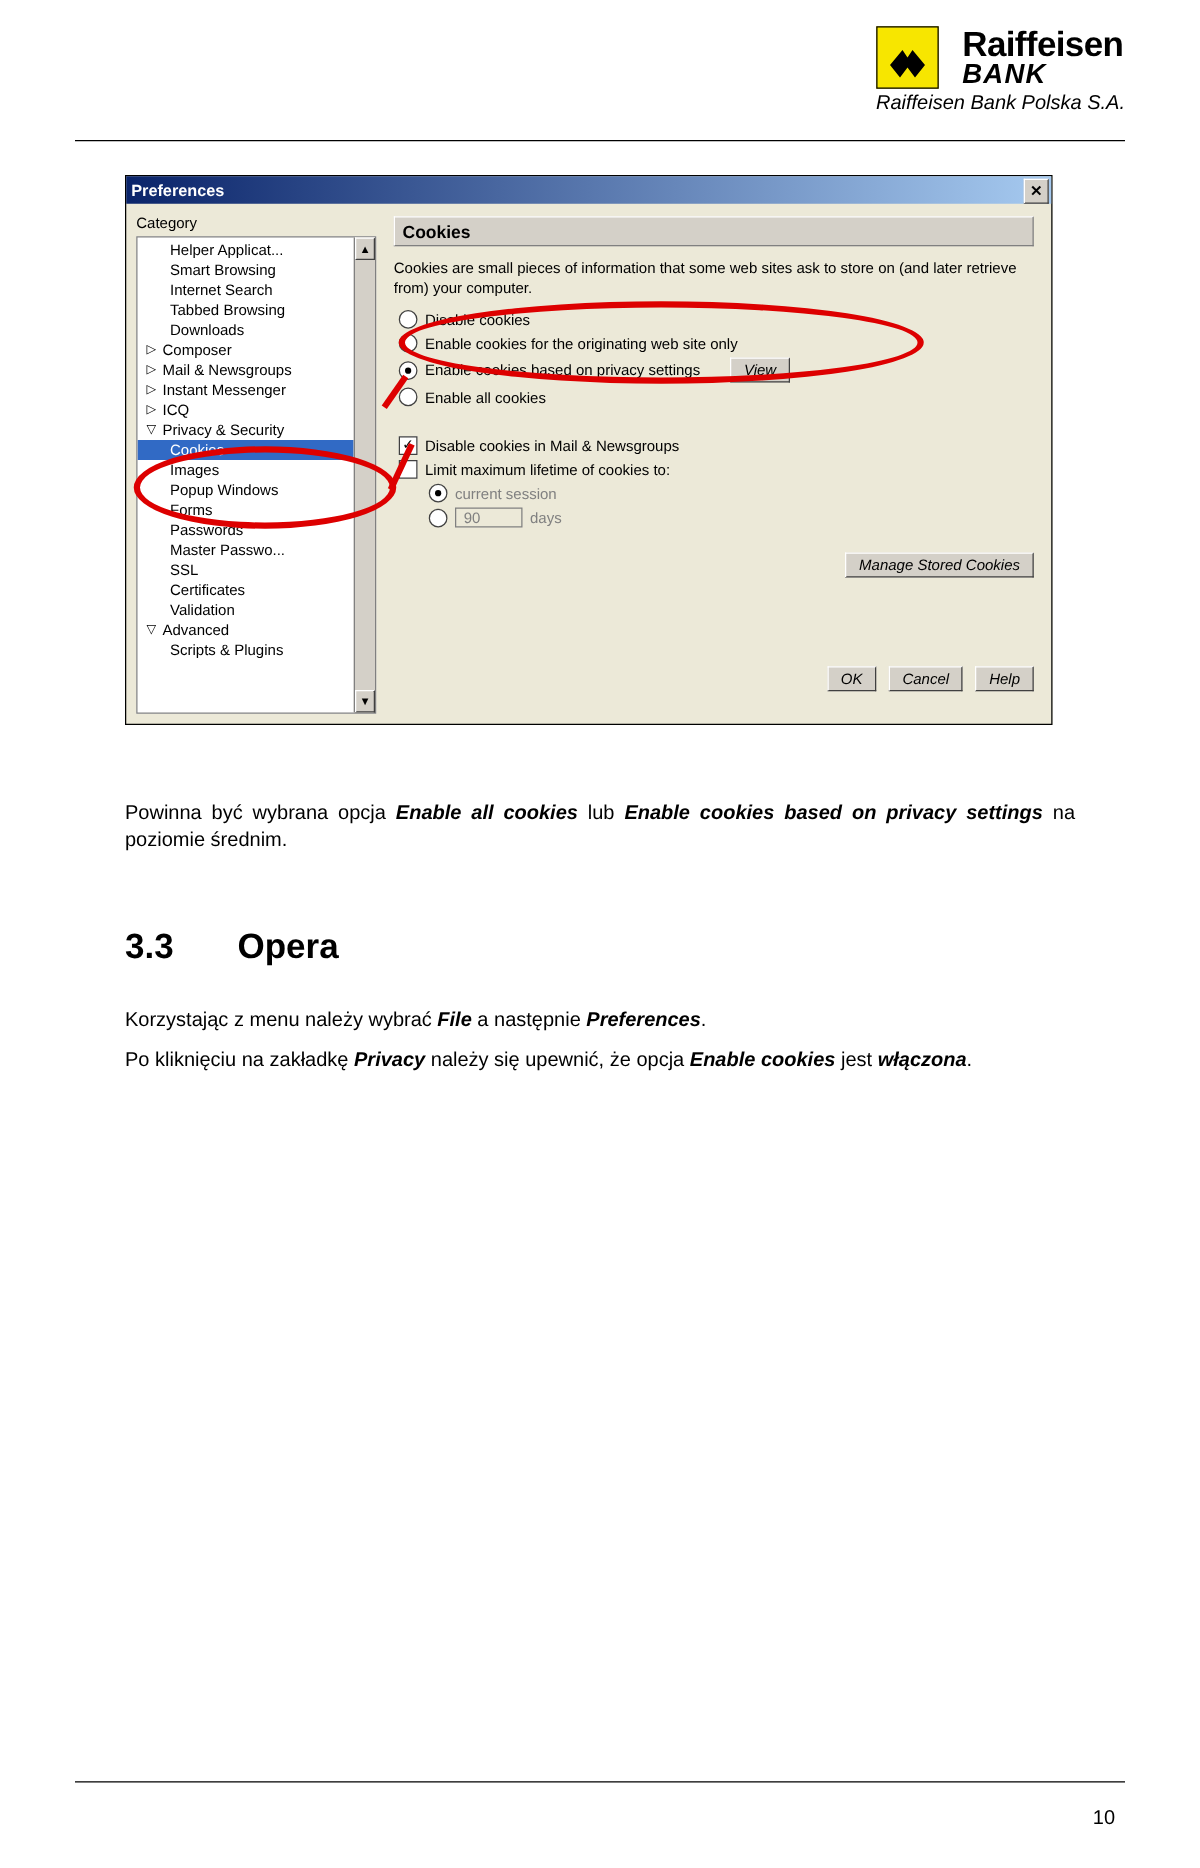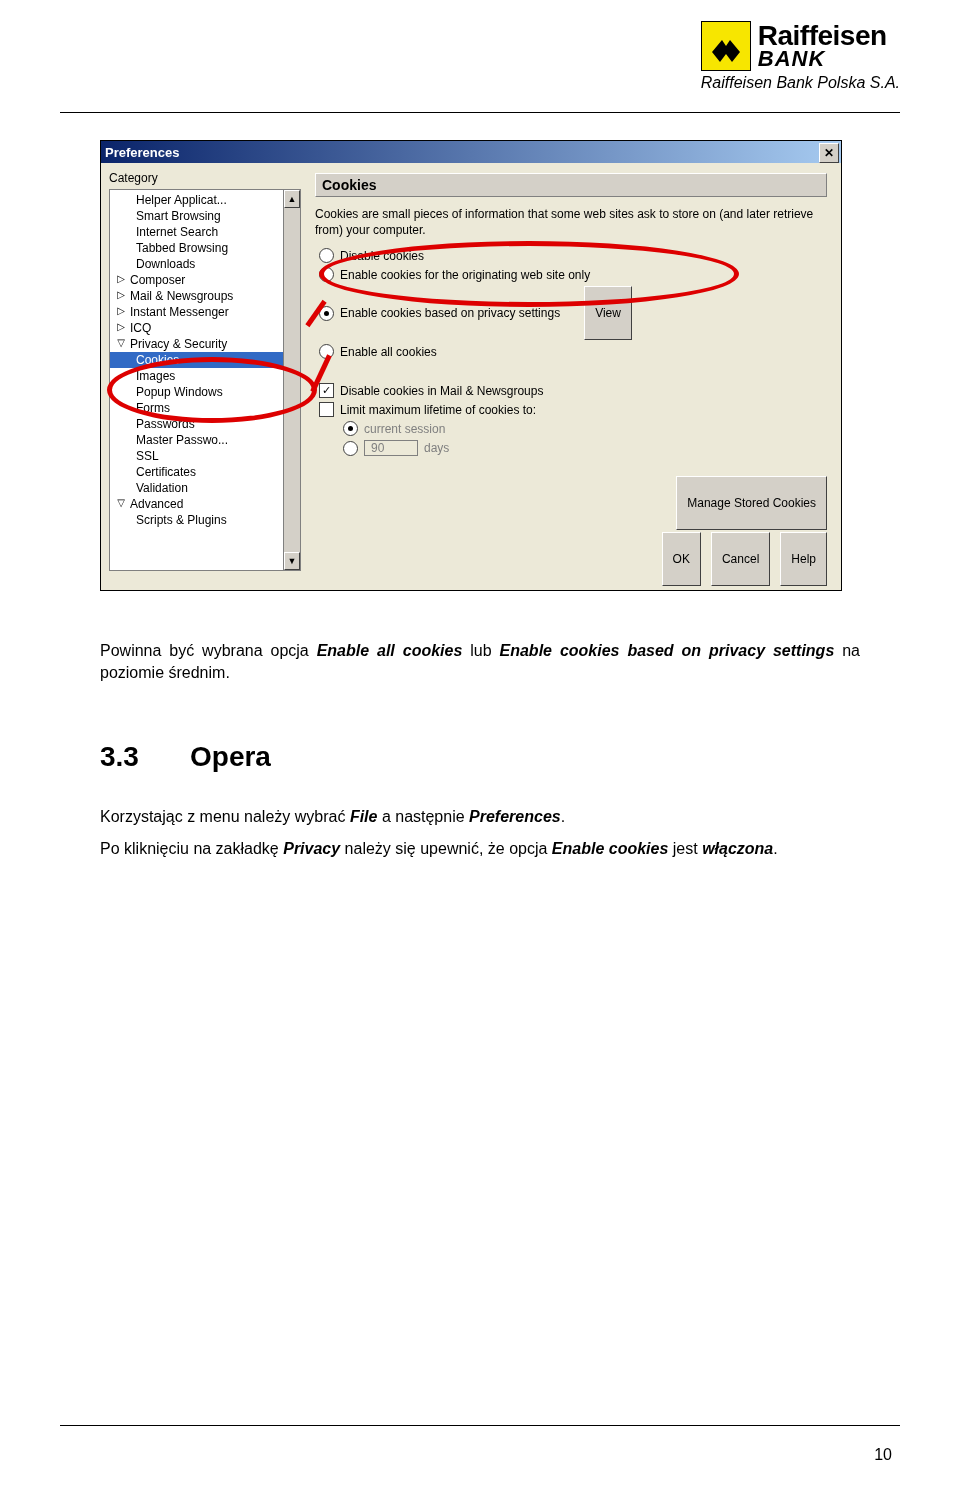--- a/index.html
+++ b/index.html
@@ -19,21 +19,21 @@
   
   .brand {
     position: absolute;
     right: 60px;
     top: 20px;
     text-align: left;
   }
   .brand-row1 {
     display: flex;
     align-items: center;
-    gap: 7px;
+    gap: 19px;
   }
   .brand-logo {
     width: 48px;
     height: 48px;
     background: #f7e600;
     position: relative;
     border: 1px solid #000;
   }
   .brand-logo svg { position:absolute; inset:0; }
   .brand-text-line1 { font-size: 28px; font-weight: bold; letter-spacing:-0.5px; }
@@ -137,38 +137,39 @@
     display:inline-flex;align-items:center;justify-content:center;flex-shrink:0;
   }
   .radio { border-radius:50%; }
   .radio.sel::after { content:""; width:5px;height:5px;border-radius:50%;background:#000; }
   .check.sel::after { content:"✓"; font-size:11px;line-height:1;color:#000; }
   .btn2 {
     display:inline-block;
     background:#d4d0c8;
     border:1px solid #fff;
     border-right-color:#404040;border-bottom-color:#404040;
-    padding:19px 10px;
+    padding:2px 10px;
     font-size:12px;
+    font-style:italic;
   }
   .inline-input {
     display:inline-block;
     border:1px solid #808080;
     background:#ece9d8;
     color:#808080;
     padding:0 6px;
     font-size:12px;
     width:40px;
     text-align:left;
   }
   .dim { color:#808080; }
   .bottom-buttons {
     position:absolute;
     right:14px;
-    bottom:4px;
+    bottom:26px;
     display:flex;
     gap:10px;
   }
   
   .ellipse {
     position:absolute;
     border:5px solid #d00;
     border-radius:50%;
     background:transparent;
     pointer-events:none;

